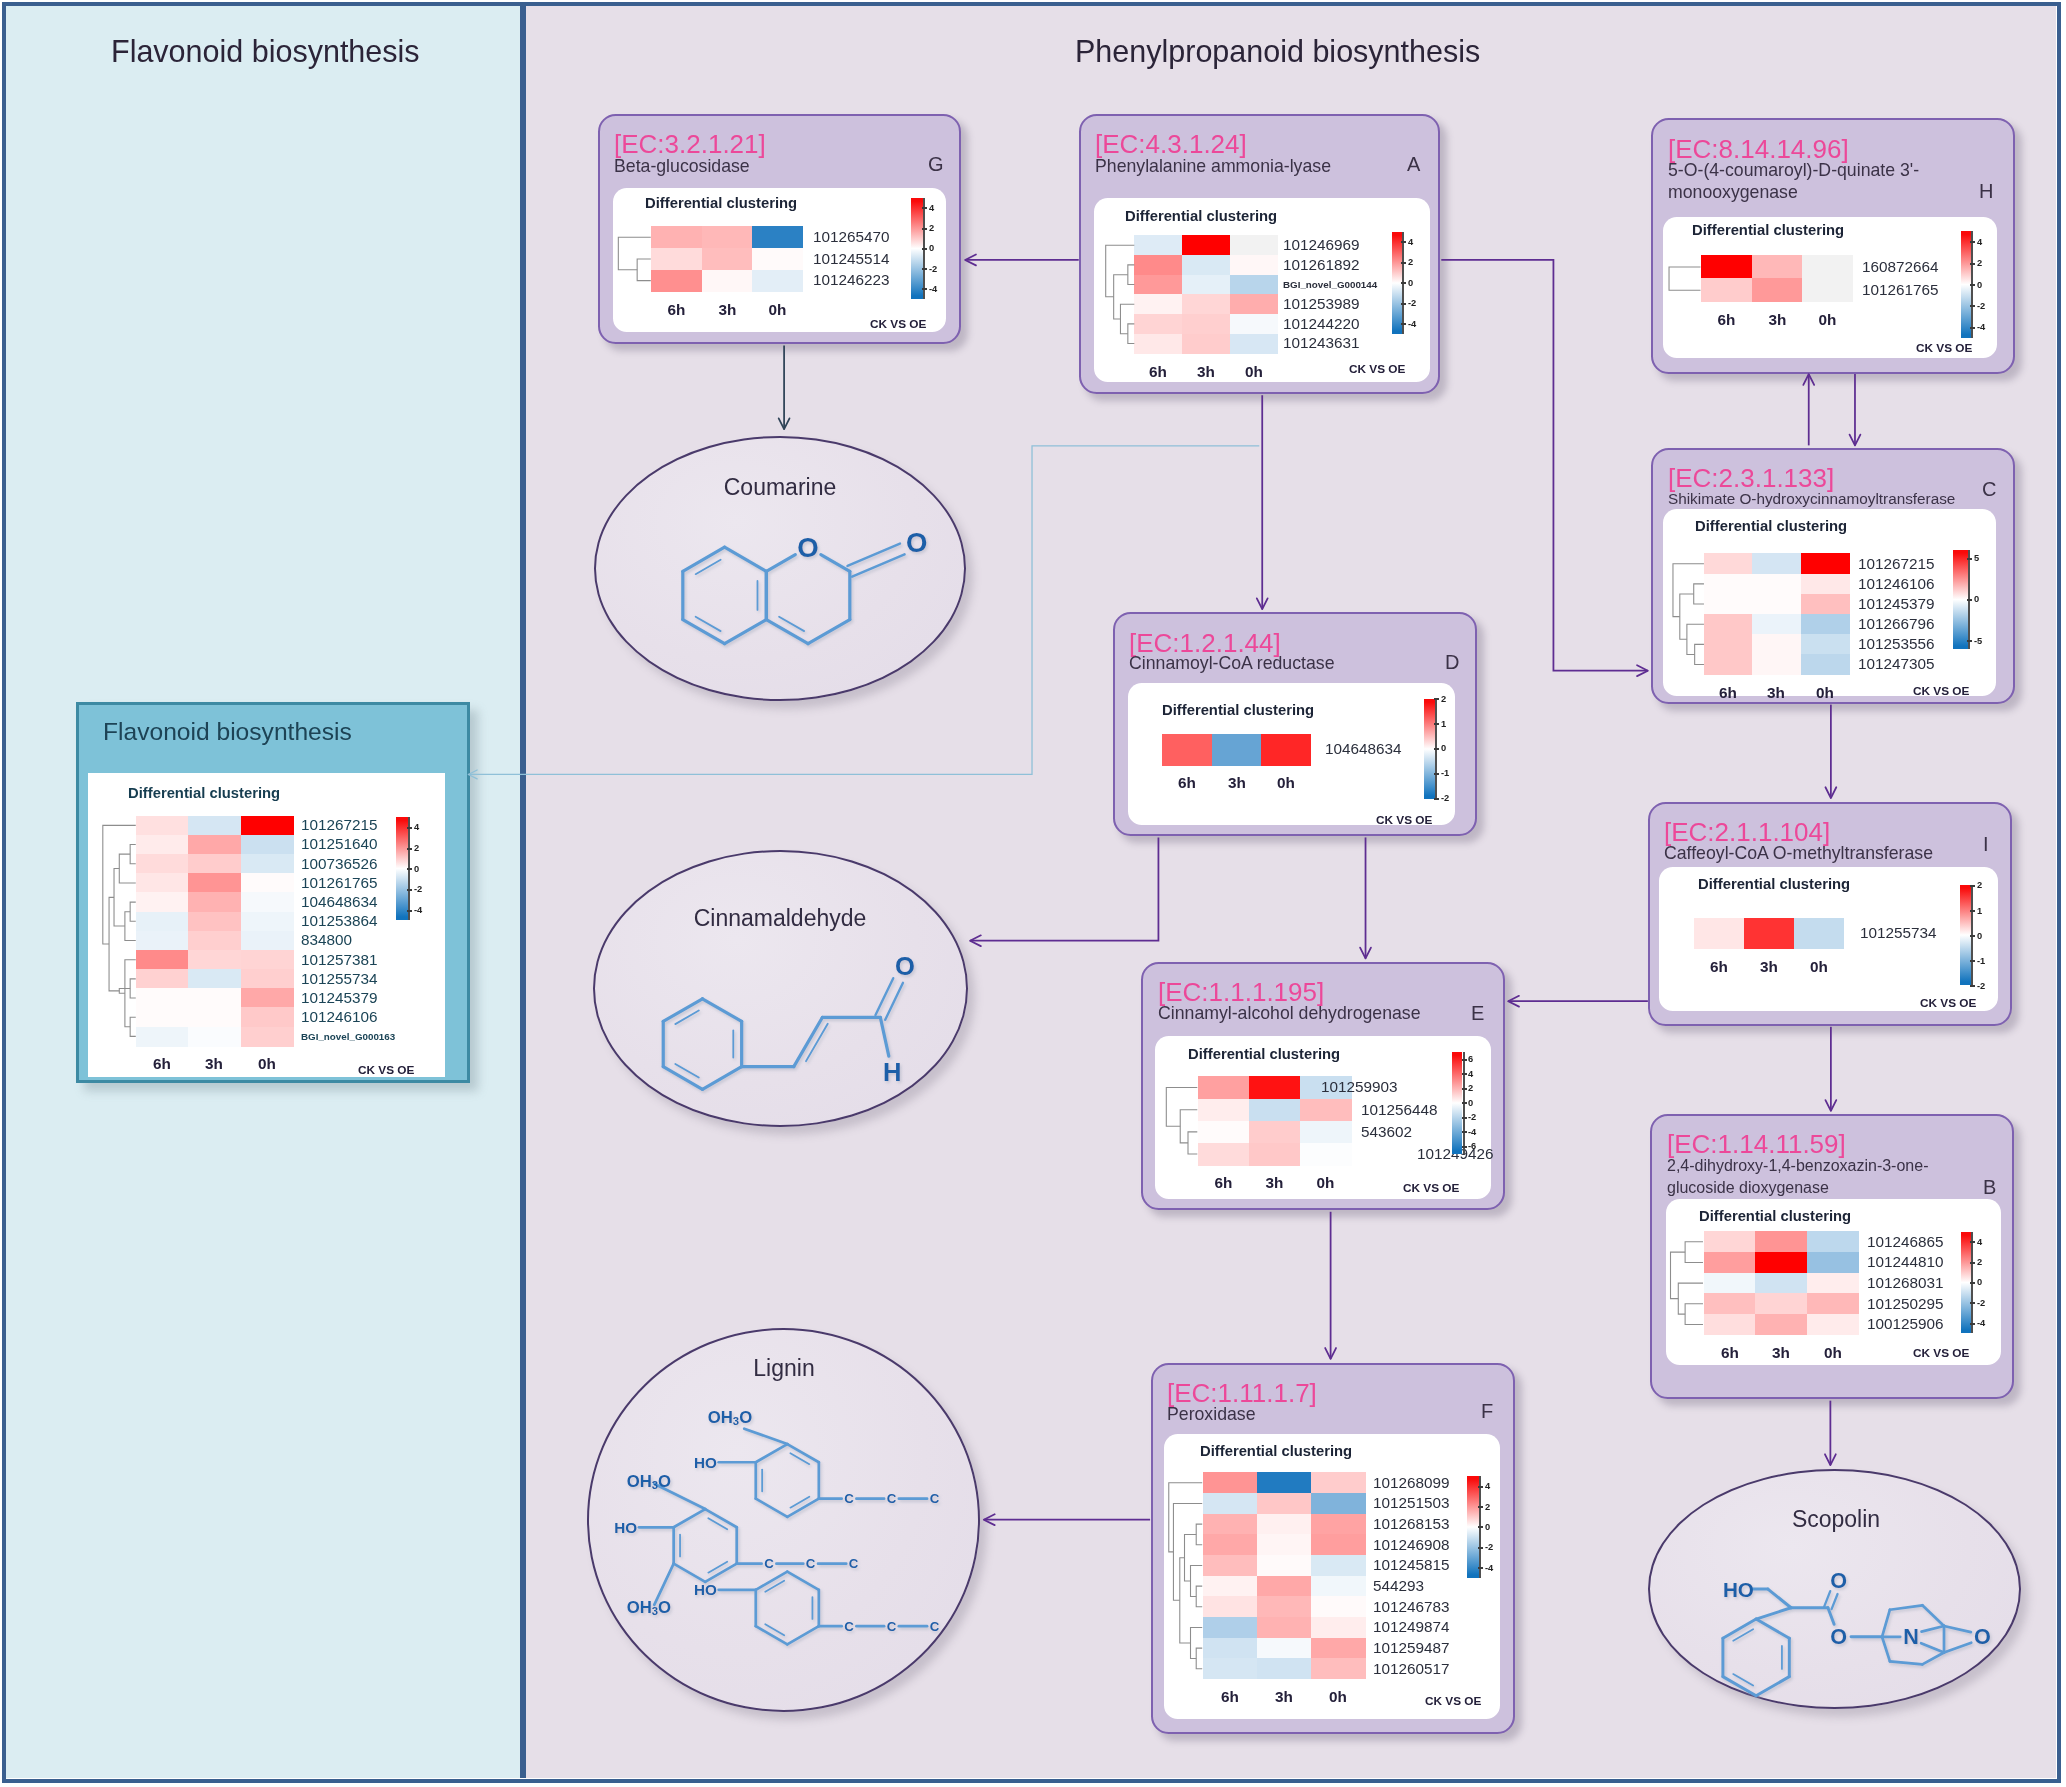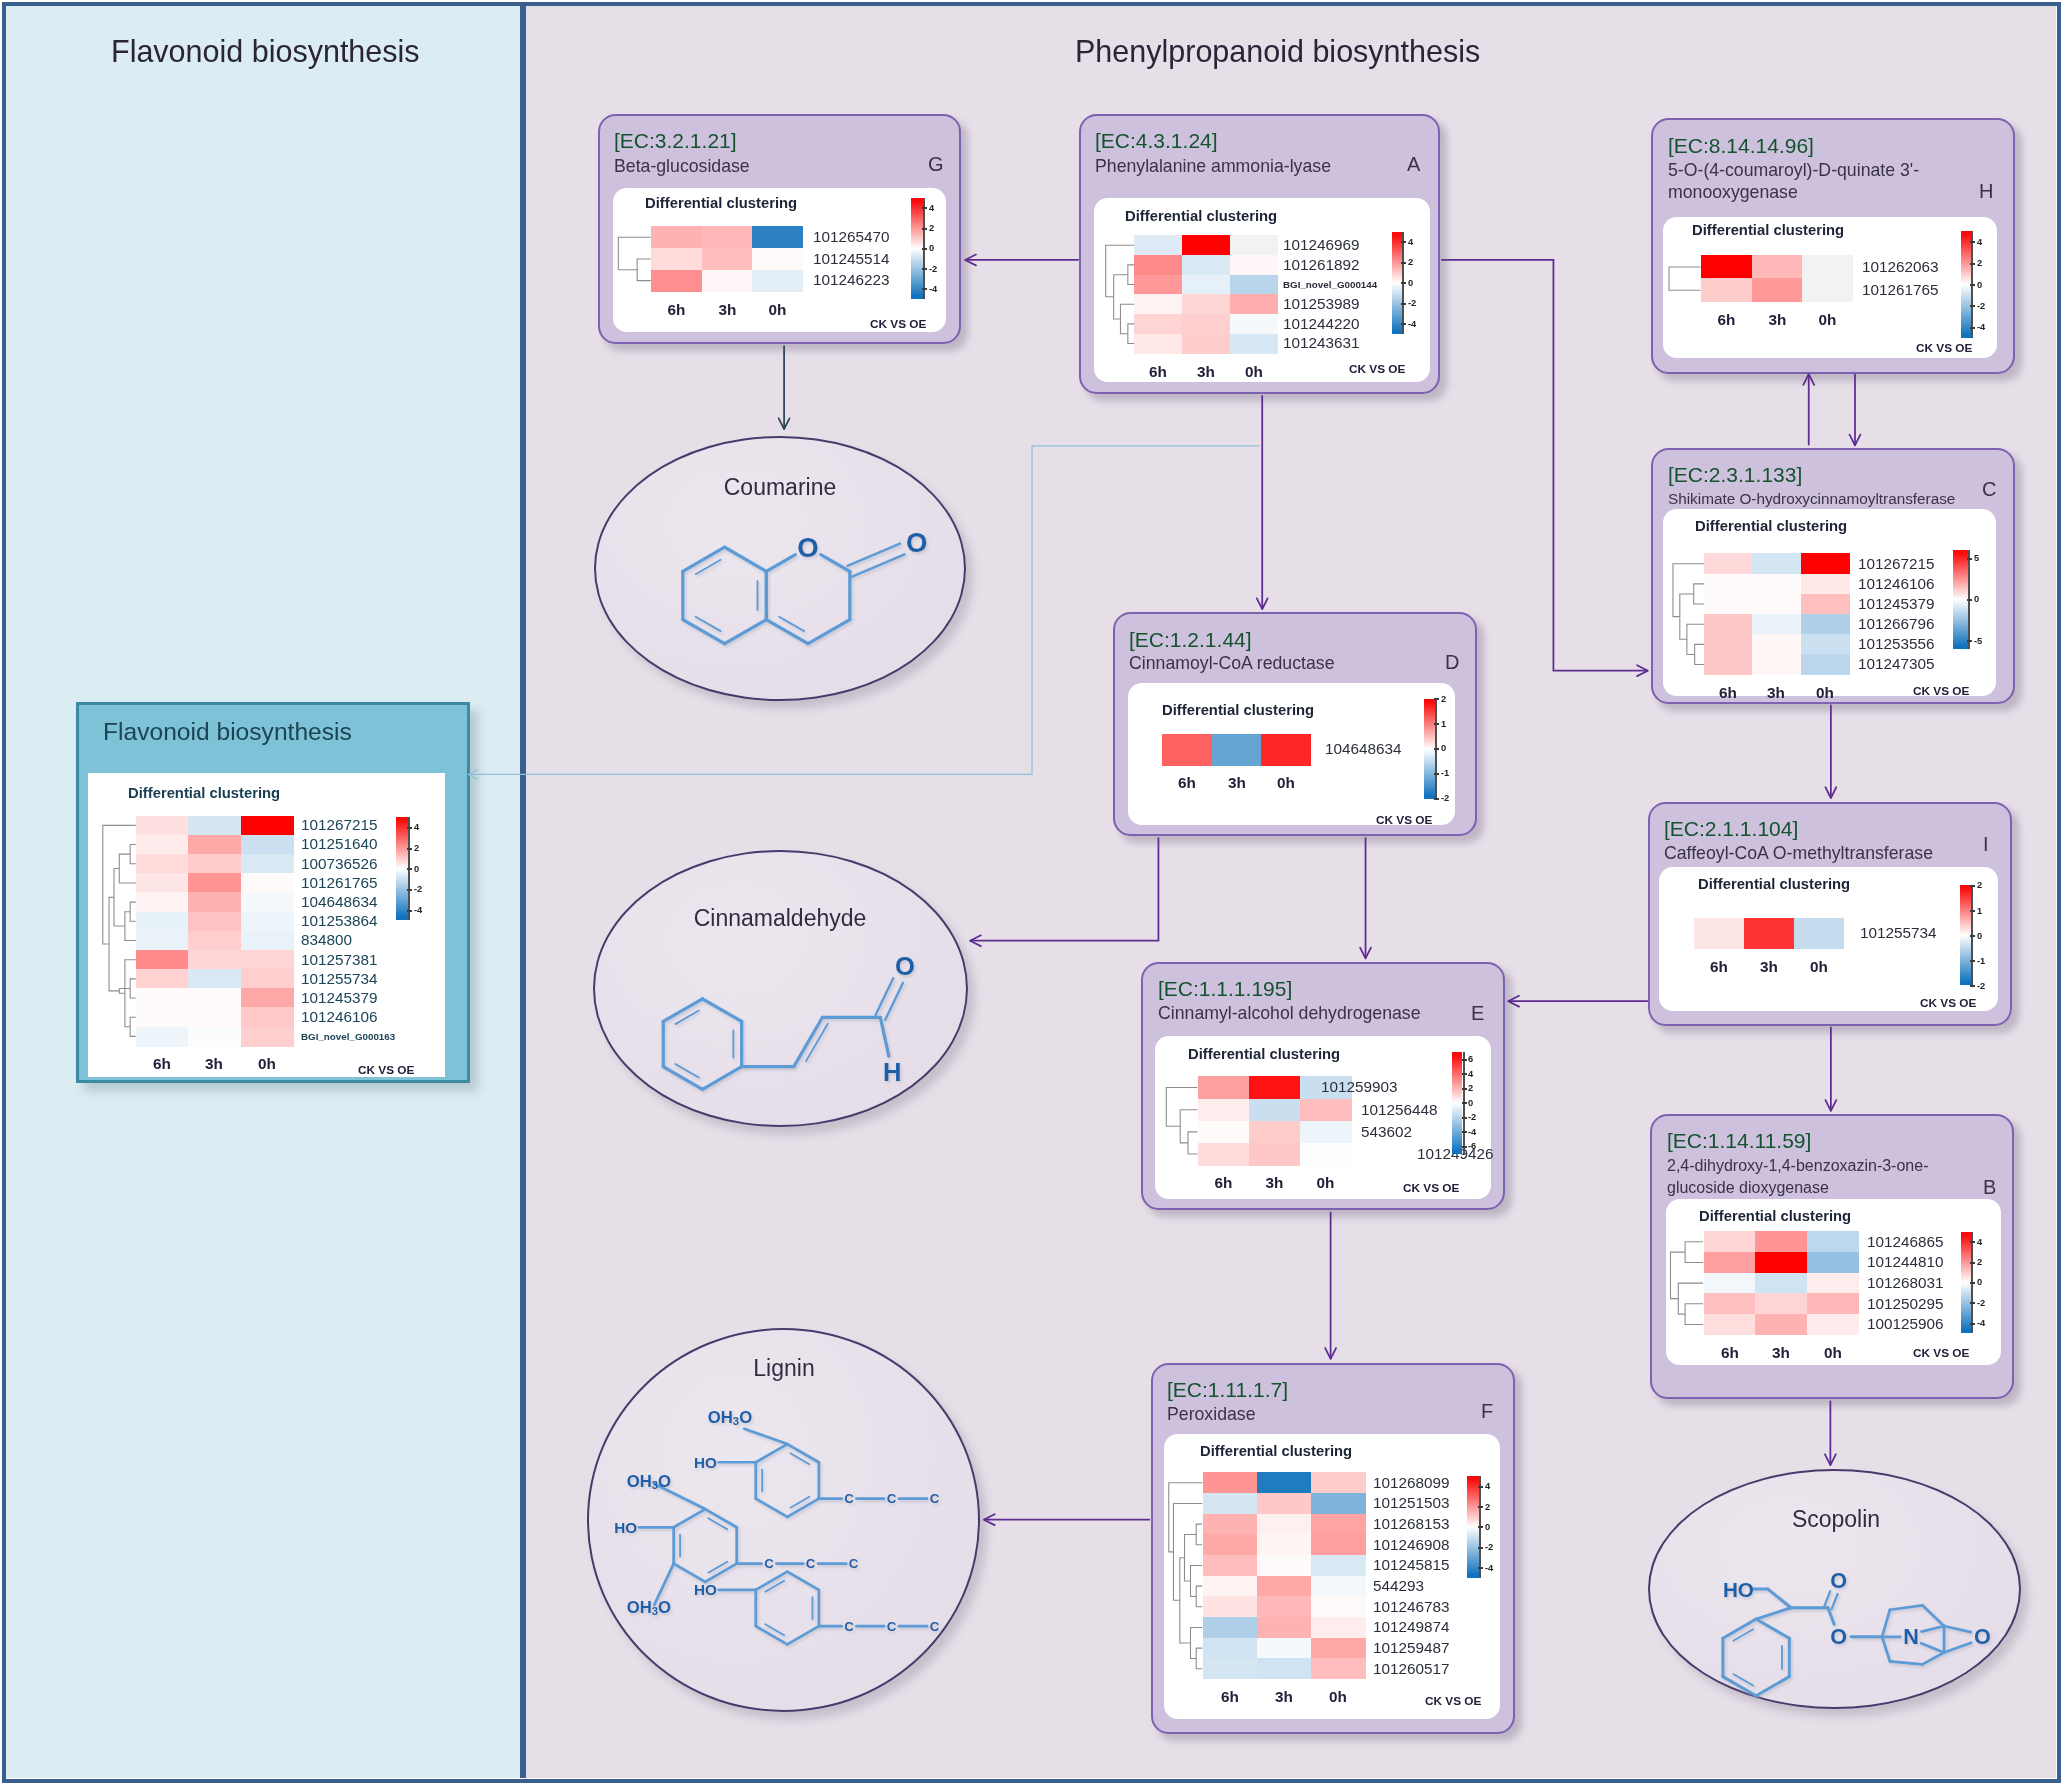--- a/index.html
+++ b/index.html
@@ -7,21 +7,21 @@
      font-family:"Liberation Sans",sans-serif;}
 #root{position:absolute;left:0;top:0;width:2066px;height:1788px;background:#fff;}
 .frame{position:absolute;left:2px;top:2px;width:2059px;height:1781px;
        border:4.4px solid #3a5f8f;box-sizing:border-box;}
 .panel-left{position:absolute;left:6.4px;top:6.4px;width:515px;height:1772px;background:#dbedf2;}
 .panel-right{position:absolute;left:526px;top:6.4px;width:1530px;height:1772px;background:#e6dfe8;}
 .divider{position:absolute;left:520px;top:6.4px;width:5.9px;height:1772px;background:#3a5f8f;}
 .ptitle{position:absolute;color:#2b2438;font-size:30.5px;white-space:nowrap;}
 .ecbox{position:absolute;background:#cdc1dd;border:2.5px solid #7e61b0;border-radius:17.7px;
        box-sizing:border-box;box-shadow:6.9px 6.9px 7.9px rgba(110,100,125,0.33);}
-.ec{position:absolute;color:#14532d;font-size:21px;white-space:nowrap;transform-origin:0 0;}
+.ec{position:absolute;color:#ec4899;font-size:26px;white-space:nowrap;transform-origin:0 0;}
 .nm{position:absolute;color:#3b3247;font-size:17.7px;line-height:21.6px;transform-origin:0 0;}
 .tag{position:absolute;color:#3b3247;font-size:20px;}
 .card{position:absolute;background:#fff;border-radius:13.8px;}
 .hm-title{position:absolute;font-weight:bold;font-size:14.8px;color:#1c2436;white-space:nowrap;transform-origin:0 0;}
 .hm-foot{position:absolute;font-weight:bold;font-size:11.8px;color:#24203a;white-space:nowrap;}
 .hm-col{position:absolute;font-weight:bold;font-size:15.3px;color:#24203a;text-align:center;}
 .hm-row{position:absolute;font-size:15.3px;color:#2b2f3c;white-space:nowrap;}
 .hm-row.small{font-size:9.8px;font-weight:bold;}
 .cell{position:absolute;}
 .cbar{position:absolute;}
@@ -147,21 +147,21 @@
 <div class="nm" style="left:1668px;top:160px;width:315px;font-size:17.7px;">5-O-(4-coumaroyl)-D-quinate 3'-monooxygenase</div>
 <div class="tag" style="left:1979px;top:180px;">H</div>
 <div class="card" style="left:1663px;top:217px;width:334px;height:141px;"></div>
 <div class="hm-title" style="left:1692px;top:222px;">Differential clustering</div>
 <div class="cell" style="left:1701px;top:255px;width:51px;height:23.6px;background:#ff0000;"></div>
 <div class="cell" style="left:1752px;top:255px;width:51px;height:23.6px;background:#ffb8b8;"></div>
 <div class="cell" style="left:1802px;top:255px;width:51px;height:23.6px;background:#f2f2f2;"></div>
 <div class="cell" style="left:1701px;top:278px;width:51px;height:23.6px;background:#ffcccc;"></div>
 <div class="cell" style="left:1752px;top:278px;width:51px;height:23.6px;background:#ff9999;"></div>
 <div class="cell" style="left:1802px;top:278px;width:51px;height:23.6px;background:#f2f2f2;"></div>
-<div class="hm-row" style="left:1862px;top:267px;transform:translateY(-50%);">101262063</div>
+<div class="hm-row" style="left:1862px;top:267px;transform:translateY(-50%);">160872664</div>
 <div class="hm-row" style="left:1862px;top:290px;transform:translateY(-50%);">101261765</div>
 <div class="hm-col" style="left:1701px;top:311px;width:51px;">6h</div>
 <div class="hm-col" style="left:1752px;top:311px;width:51px;">3h</div>
 <div class="hm-col" style="left:1802px;top:311px;width:51px;">0h</div>
 <div class="hm-foot" style="left:1916px;top:341px;">CK VS OE</div>
 <div class="cbar" style="left:1961px;top:231px;width:9.8px;height:107px;background:linear-gradient(to bottom,#fa0a0a 0%,#fa0a0a 3%,#ffffff 50%,#1173bd 97%,#1173bd 100%);"></div>
 <div class="caxis" style="left:1971px;top:231px;height:107px;"></div>
 <div class="ctickline" style="left:1970px;top:241px;width:4.9px;"></div>
 <div class="ctick" style="left:1977px;top:242px;transform:translateY(-50%);">4</div>
 <div class="ctickline" style="left:1970px;top:263px;width:4.9px;"></div>

